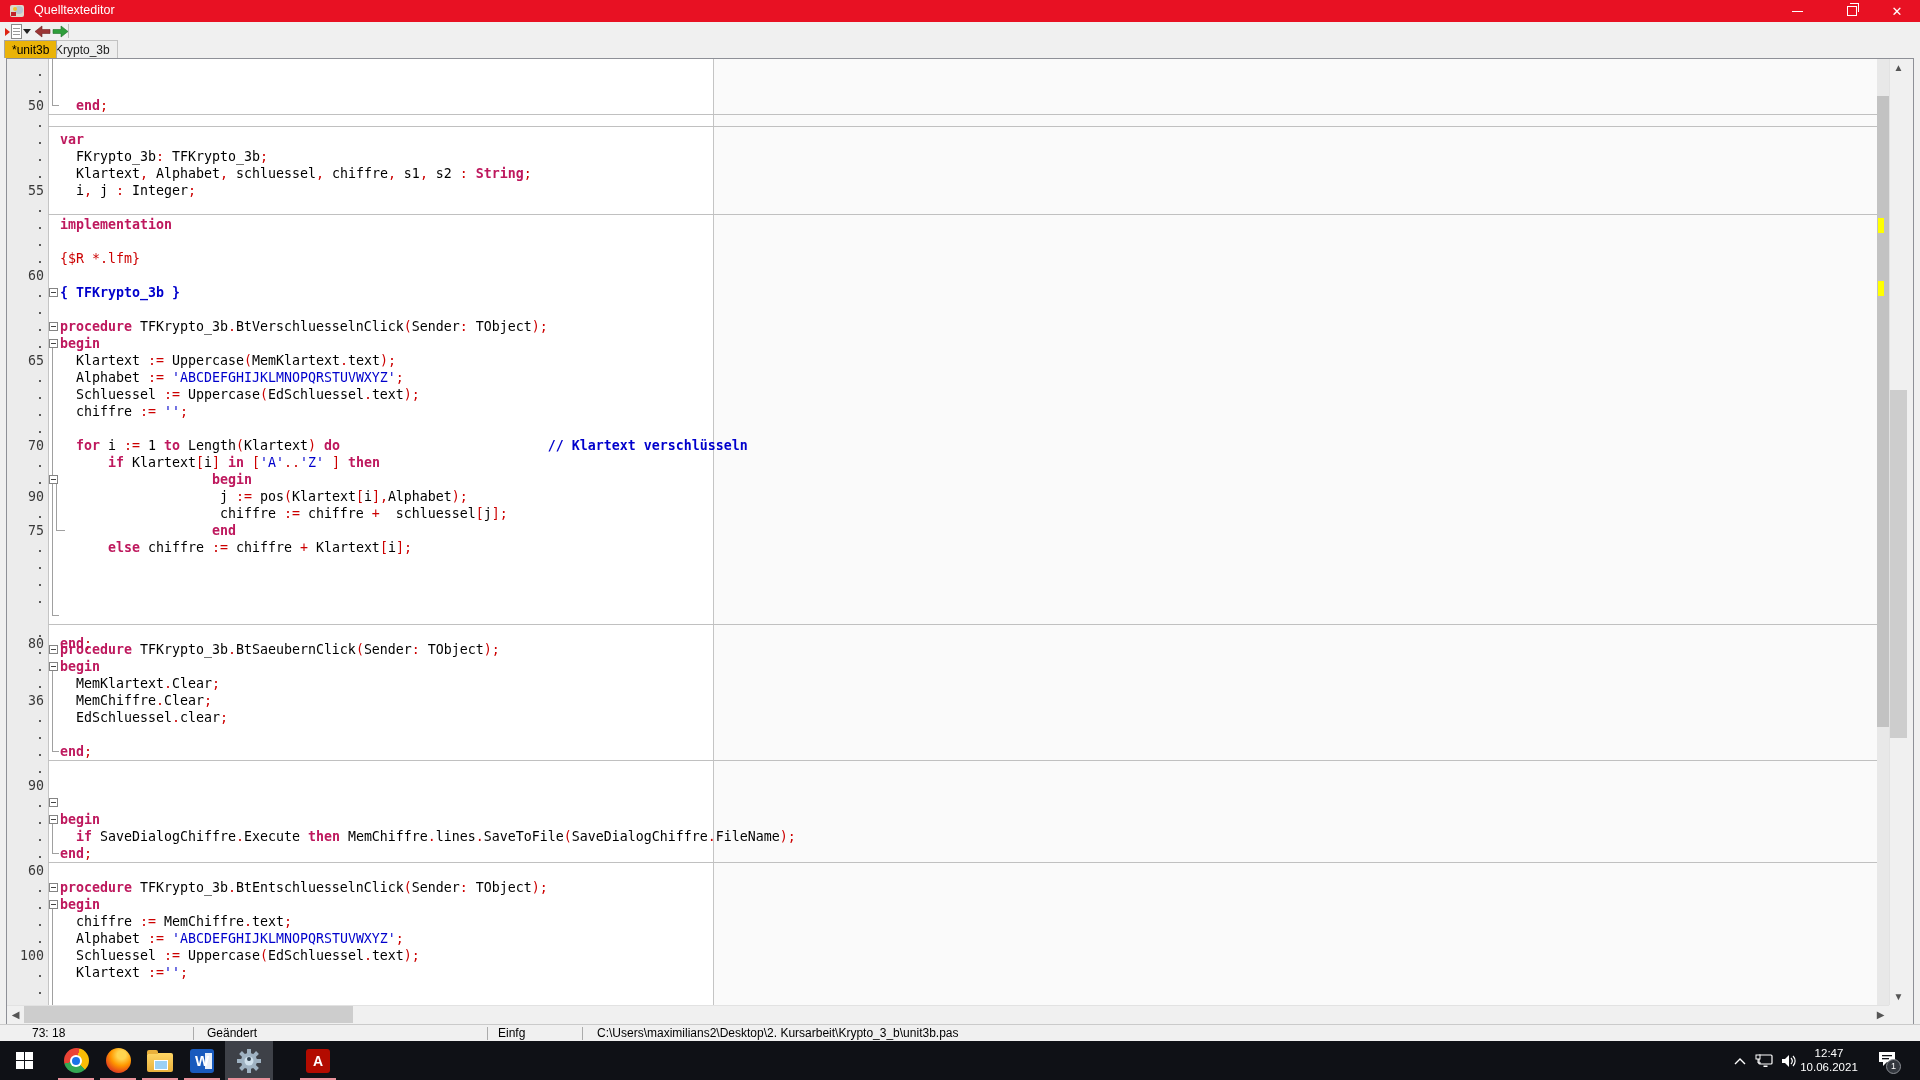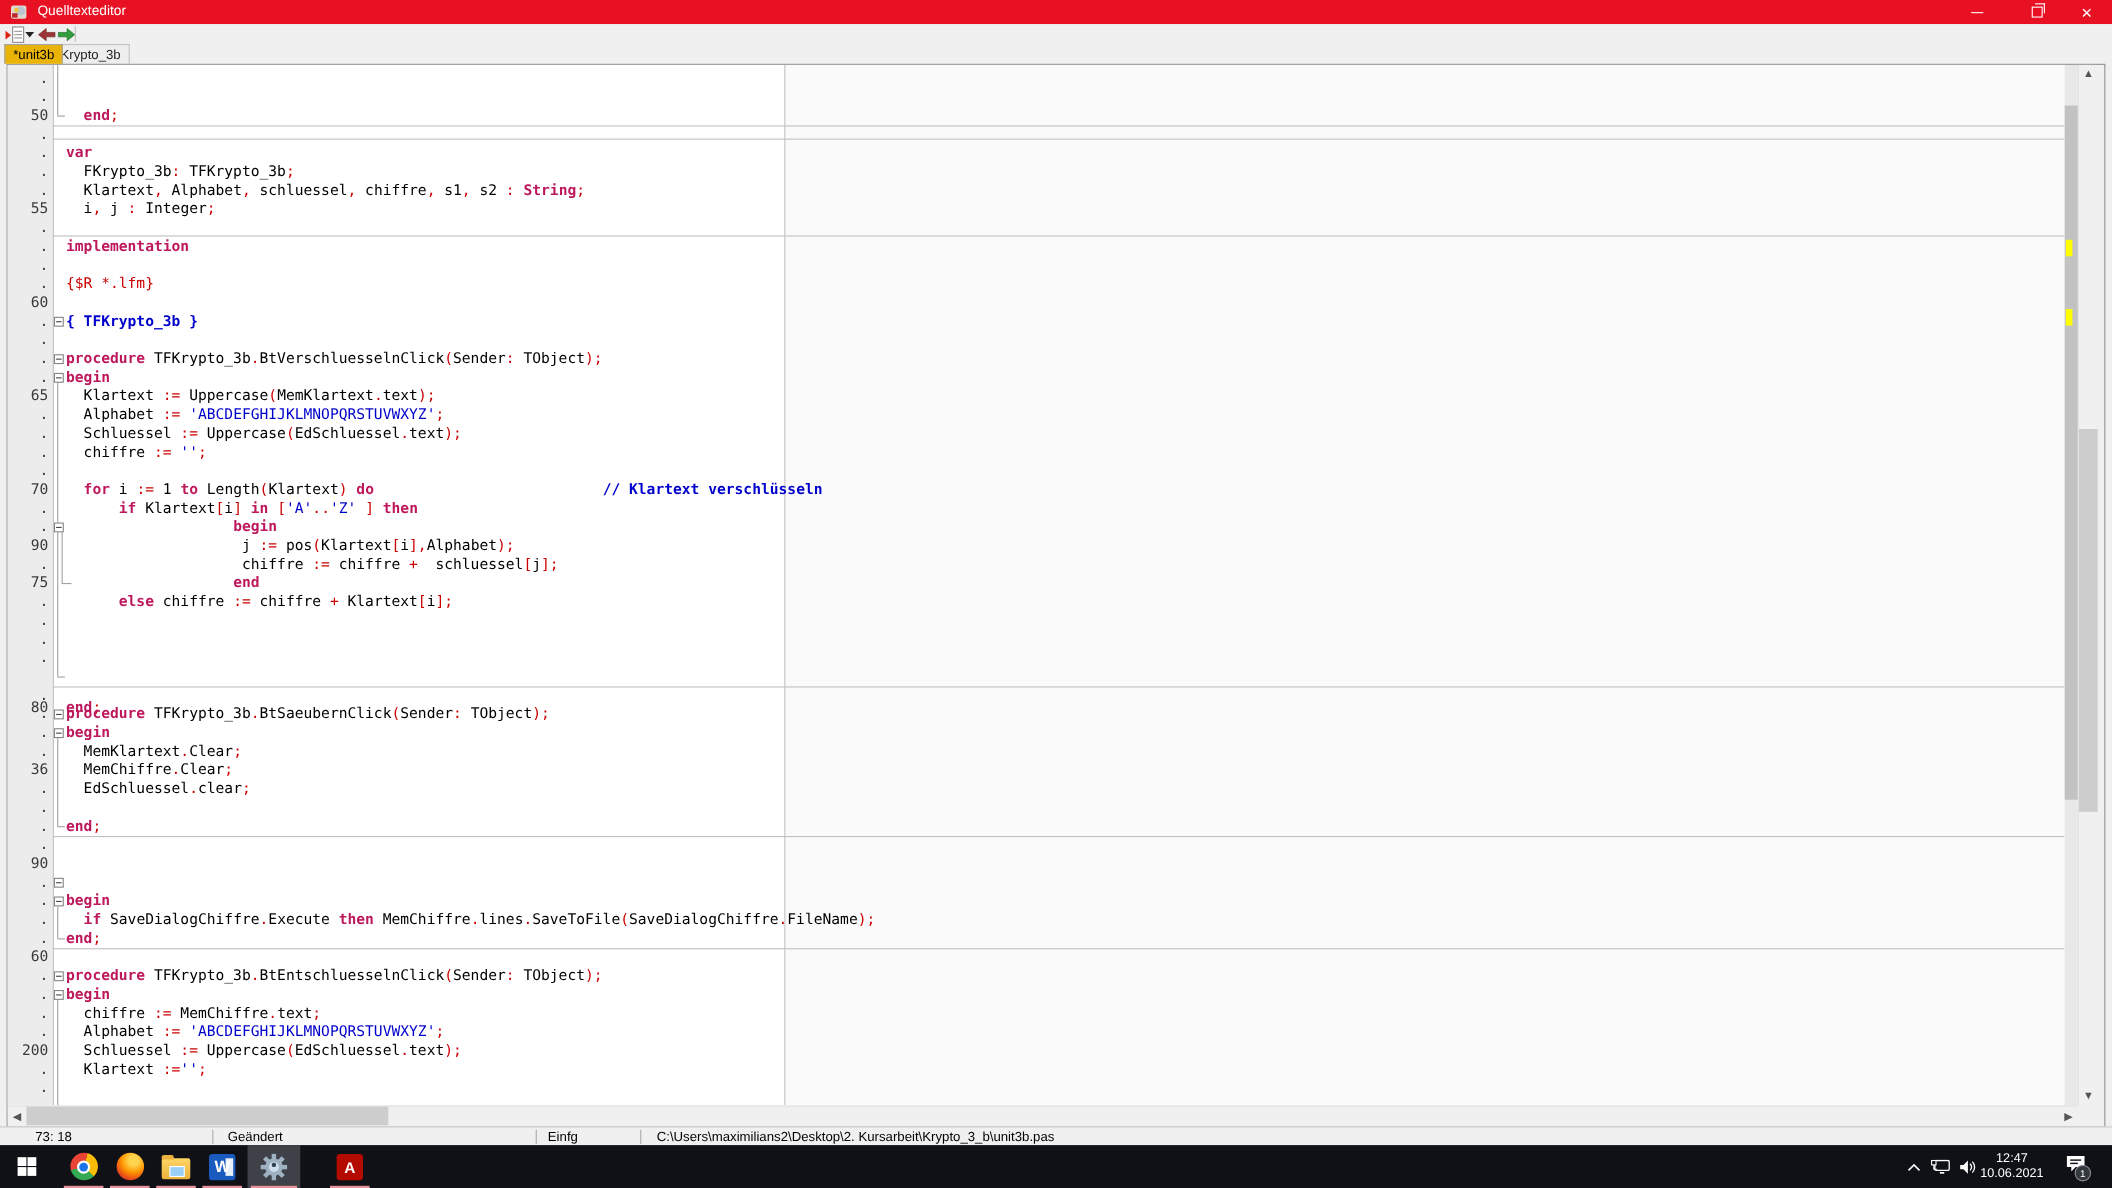--- a/index.html
+++ b/index.html
@@ -363,21 +363,21 @@
         </div>
         <div class="crow" style="top: 854px;">
           <span class="gnum">.</span>
           <span class="ct"><span class="s0">  chiffre </span><span class="s2">:=</span><span class="s0"> MemChiffre</span><span class="s2">.</span><span class="s0">text</span><span class="s2">;</span></span>
         </div>
         <div class="crow" style="top: 871px;">
           <span class="gnum">.</span>
           <span class="ct"><span class="s0">  Alphabet </span><span class="s2">:=</span><span class="s0"> </span><span class="s3">'ABCDEFGHIJKLMNOPQRSTUVWXYZ'</span><span class="s2">;</span></span>
         </div>
         <div class="crow" style="top: 888px;">
-          <span class="gnum">200</span>
+          <span class="gnum">100</span>
           <span class="ct"><span class="s0">  Schluessel </span><span class="s2">:=</span><span class="s0"> Uppercase</span><span class="s2">(</span><span class="s0">EdSchluessel</span><span class="s2">.</span><span class="s0">text</span><span class="s2">)</span><span class="s2">;</span></span>
         </div>
         <div class="crow" style="top: 905px;">
           <span class="gnum">.</span>
           <span class="ct"><span class="s0">  Klartext </span><span class="s2">:=</span><span class="s3">''</span><span class="s2">;</span></span>
         </div>
         <div class="crow" style="top: 922px;">
           <span class="gnum">.</span>
           <span class="ct"></span>
         </div>

